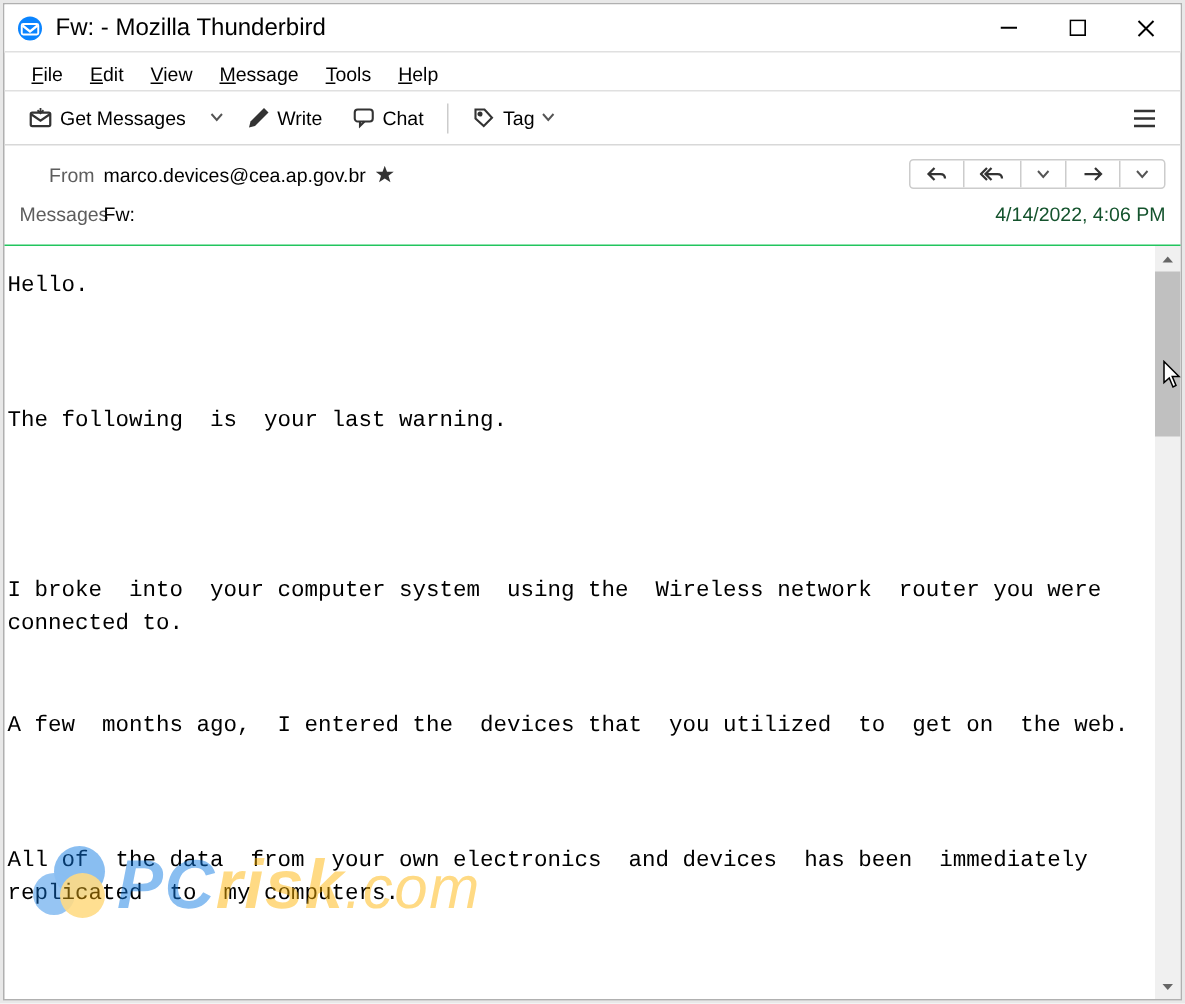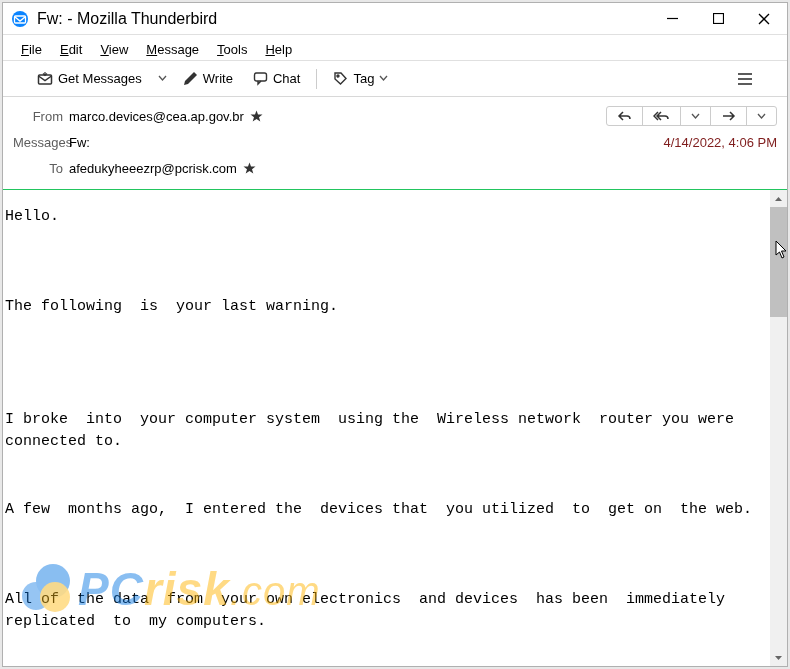--- a/index.html
+++ b/index.html
@@ -69,21 +69,21 @@
       padding: 3px 8px;
       font-size: 13px;
       color: #000;
     }
     .menu-item .amp { text-decoration: underline; }
 
     .toolbar {
       height: 36px;
       display: flex;
       align-items: center;
-      padding: 0 26px;
+      padding: 0 8px;
       border-bottom: 1px solid #d8d8d8;
       gap: 4px;
     }
     .tb-btn {
       display: flex;
       align-items: center;
       padding: 4px 8px;
       border-radius: 3px;
       font-size: 13px;
       gap: 5px;
@@ -122,21 +122,21 @@
       font-size: 13px;
       color: #000;
     }
     .hdr-value.subject { font-weight: 400; }
     .star {
       color: #555;
       font-size: 12px;
     }
     .date-cell {
       font-size: 13px;
-      color: #7f1d1d;
+      color: #14532d;
       text-align: center;
     }
     .reply-bar {
       display: flex;
       gap: 0;
       border: 1px solid #ccc;
       border-radius: 3px;
       overflow: hidden;
     }
     .reply-btn {
@@ -376,29 +376,20 @@
             </svg>
         </div>
       </div>
     </div>
     <div class="hdr-row">
       <span class="hdr-label">Messages</span>
       <span class="hdr-value subject">Fw:</span>
       <div class="spacer"></div>
       <span class="date-cell">4/14/2022, 4:06 PM</span>
     </div>
-    <div class="hdr-row">
-      <span class="hdr-label">To</span>
-      <span class="hdr-value">afedukyheeezrp@pcrisk.com</span>
-      <span class="star">
-        <svg width="13" height="13" viewBox="0 0 13 13">
-            <path d="M6.5 0.5 L8 4.5 L12.5 4.5 L9 7.2 L10.3 11.5 L6.5 9 L2.7 11.5 L4 7.2 L0.5 4.5 L5 4.5 Z" fill="#333"></path>
-          </svg>
-      </span>
-    </div>
   </div>
 
   <div class="body-wrap">
     <div class="body-content">Hello.
 
 
 
 The following  is  your last warning.
 
 

